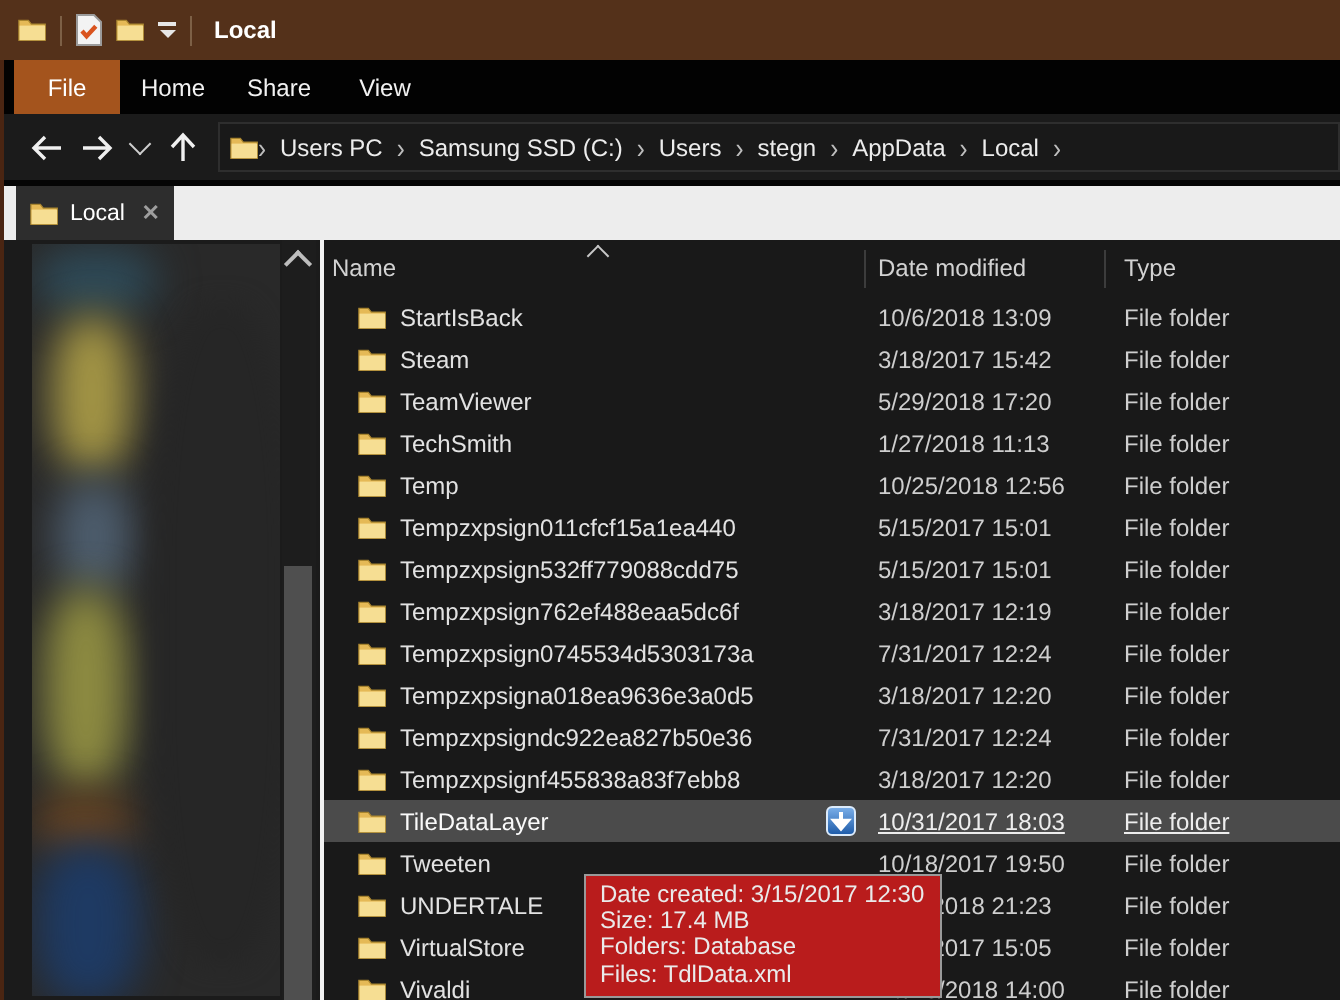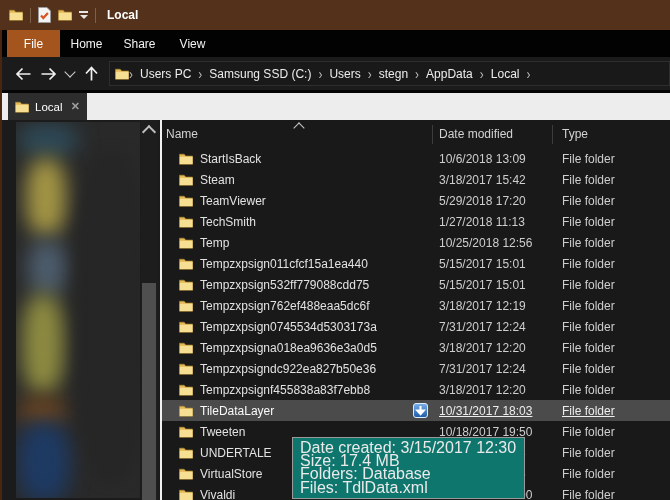--- a/index.html
+++ b/index.html
@@ -77,22 +77,22 @@
   .row.selected{background:#4b4b4b;color:#fafafa;}
   .cell-name{width:270px;padding-left:17px;box-sizing:border-box;display:flex;align-items:center;gap:7px;overflow:hidden;white-space:nowrap;}
   .cell-date{width:120px;padding-left:7px;box-sizing:border-box;color:#cecece;white-space:nowrap;}
   .row.selected .cell-date,.row.selected .cell-type{color:#ededed;text-decoration:underline;}
   .cell-type{padding-left:10px;color:#cecece;white-space:nowrap;}
   .badge{margin-left:auto;margin-right:4px;display:flex;flex:none;}
   .folder-ico{display:flex;flex:none;}
   
   .tooltip{
     position:absolute;left:130px;top:317px;width:max-content;
-    background:#0f766e;border:1px solid #999999;padding:3px 8px 4px 7px;
-    font-size:16px;line-height:13.2px;color:#eaeaea;z-index:6;
+    background:#b91c1c;border:1px solid #999999;padding:3px 8px 4px 7px;
+    font-size:12px;line-height:13.2px;color:#eaeaea;z-index:6;
   }
   
   .win-edge{position:absolute;left:0;top:30px;width:2px;height:470px;background:#4a2512;z-index:9;}
 </style>
 </head>
 <body>
 
 <div class="titlebar">
   <span class="qat-btn">
   <svg width="14" height="12" viewBox="0 0 16 13">

